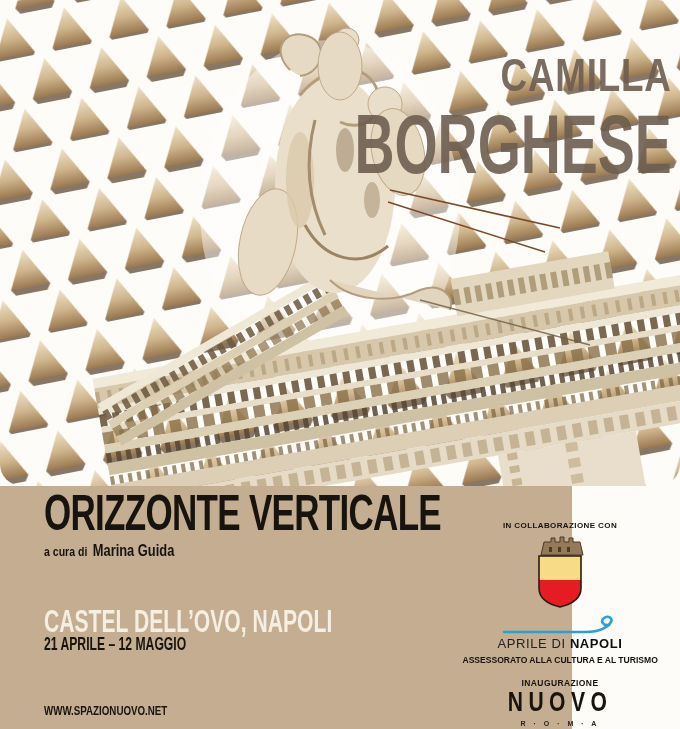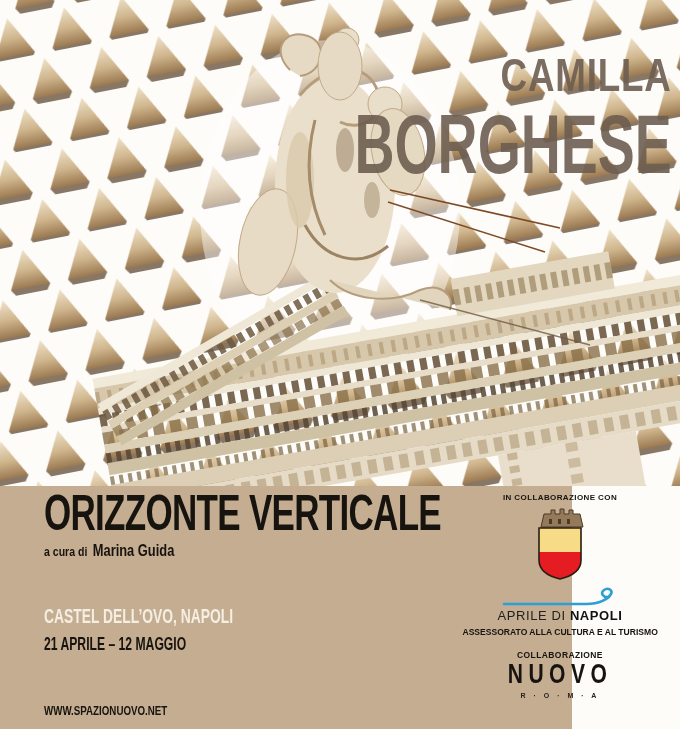--- a/index.html
+++ b/index.html
@@ -2,53 +2,53 @@
 <html><head>
 <meta charset="utf-8">
 <style>
   html,body{margin:0;padding:0;background:#e8e8e8;}
   .poster{
     position:relative;width:680px;height:729px;overflow:hidden;
     background:#fdfcf9;font-family:"Liberation Sans",sans-serif;
     -webkit-font-smoothing:antialiased;
   }
   
-  .photo{position:absolute;left:0;top:0;width:680px;height:486px;overflow:hidden;background:#fdfcf9;}
+  .photo{position:absolute;left:0;top:0;width:680px;height:486px;overflow:hidden;background:#fdfcf9;border-radius:22px;}
   .photo svg{display:block;}
   
   .artist{position:absolute;right:8px;top:52px;text-align:right;line-height:1;color:rgba(109,93,80,.9);}
   .artist .first{display:block;font-size:46px;font-weight:700;letter-spacing:1px;
     transform:scaleX(.8);transform-origin:100% 50%;}
   .artist .last{display:block;margin-top:4px;font-size:84px;font-weight:700;letter-spacing:0;
     transform:scaleX(.66);transform-origin:100% 50%;}
   
   .band{position:absolute;left:0;top:486px;width:572px;height:243px;background:#c5ad91;color:#17130f;}
   .cx{display:inline-block;transform-origin:0 50%;white-space:nowrap;}
   .title{position:absolute;left:44px;top:2px;font-size:50px;font-weight:700;letter-spacing:-1px;line-height:1;}
   .title .cx{transform:scaleX(.70);}
   .curator-line{position:absolute;left:44px;top:56px;line-height:1;}
   .curator-line .cx{transform:scaleX(.78);}
   .curated-by{font-size:13.5px;font-weight:700;}
   .curator{font-size:16.5px;font-weight:700;margin-left:7px;}
   .opening-line{position:absolute;left:44px;top:94px;display:flex;align-items:flex-end;line-height:1;}
   .opening-line .cx{transform:scaleX(.72);}
   .opening-label,.opening-time{font-size:13.5px;font-weight:700;margin-bottom:1px;}
   .opening-date{font-size:30px;font-weight:700;margin:0 2px;}
-  .venue{position:absolute;left:44px;top:119px;font-size:21px;font-weight:700;color:#f4eee3;line-height:1;}
+  .venue{position:absolute;left:44px;top:119px;font-size:32px;font-weight:700;color:#f4eee3;line-height:1;}
   .venue .cx{transform:scaleX(.66);}
   .dates{position:absolute;left:44px;top:148px;font-size:19px;font-weight:700;line-height:1;}
   .dates .cx{transform:scaleX(.64);}
   .admission-block{position:absolute;left:44px;top:184px;font-size:12.5px;font-weight:700;line-height:14px;}
   .admission-block .cx{transform:scaleX(.78);}
   .website{position:absolute;left:44px;top:219px;font-size:12.5px;font-weight:700;line-height:1;}
   .website .cx{transform:scaleX(.78);}
   
   .right-col{position:absolute;left:470px;top:7px;width:180px;display:flex;flex-direction:column;align-items:center;}
   .right-col .cxc{display:inline-block;transform-origin:50% 50%;white-space:nowrap;}
-  .collab-label{font-size:8px;font-weight:700;letter-spacing:.4px;}
+  .collab-label{font-size:8px;font-weight:700;letter-spacing:.4px;margin-top:28px;}
   .crest{margin-top:5px;}
   .wave{margin-top:4px;}
   .comune-line{margin-top:1px;font-size:13px;letter-spacing:.6px;color:#222;}
   .comune-line b{font-weight:700;color:#111;}
   .department{margin-top:4px;font-size:9.3px;font-weight:700;}
   .department .cxc{transform:scaleX(.92);}
   .org-label{margin-top:13px;font-size:8.5px;font-weight:700;letter-spacing:.4px;}
   .logo-line{font-size:27px;font-weight:600;line-height:1.05;letter-spacing:4px;}
   .logo-line .cxc{transform:scaleX(.78);}
   .logo-line.l2 .cxc{letter-spacing:7px;}
@@ -191,21 +191,21 @@
       <svg class="wave" width="116" height="20" viewBox="0 0 116 20">
         <path d="M2,17 H84 C98,17 106,12 109,7 C111,3 106,0 102,3 C98,6 101,11 107,10" fill="none" stroke="#2b9fd6" stroke-width="2.6" stroke-linecap="round"></path>
       </svg>
 
       <span class="comune-line">
         <span class="cxc"><span>APRILE DI</span>&nbsp;<b>NAPOLI</b></span>
       </span>
 
       <span class="department"><span class="cxc">ASSESSORATO ALLA CULTURA E AL TURISMO</span></span>
 
-      <span class="org-label"><span class="cxc">COLLABORAZIONE</span></span>
+      <span class="org-label"><span class="cxc">INAUGURAZIONE</span></span>
 
       <span class="logo-line l2"><span class="cxc">NUOVO</span></span>
 
       <span class="org-city"><span class="cxc">R · O · M · A</span></span>
 
     </div>
   </div>
 </div>
 
 </body></html>

